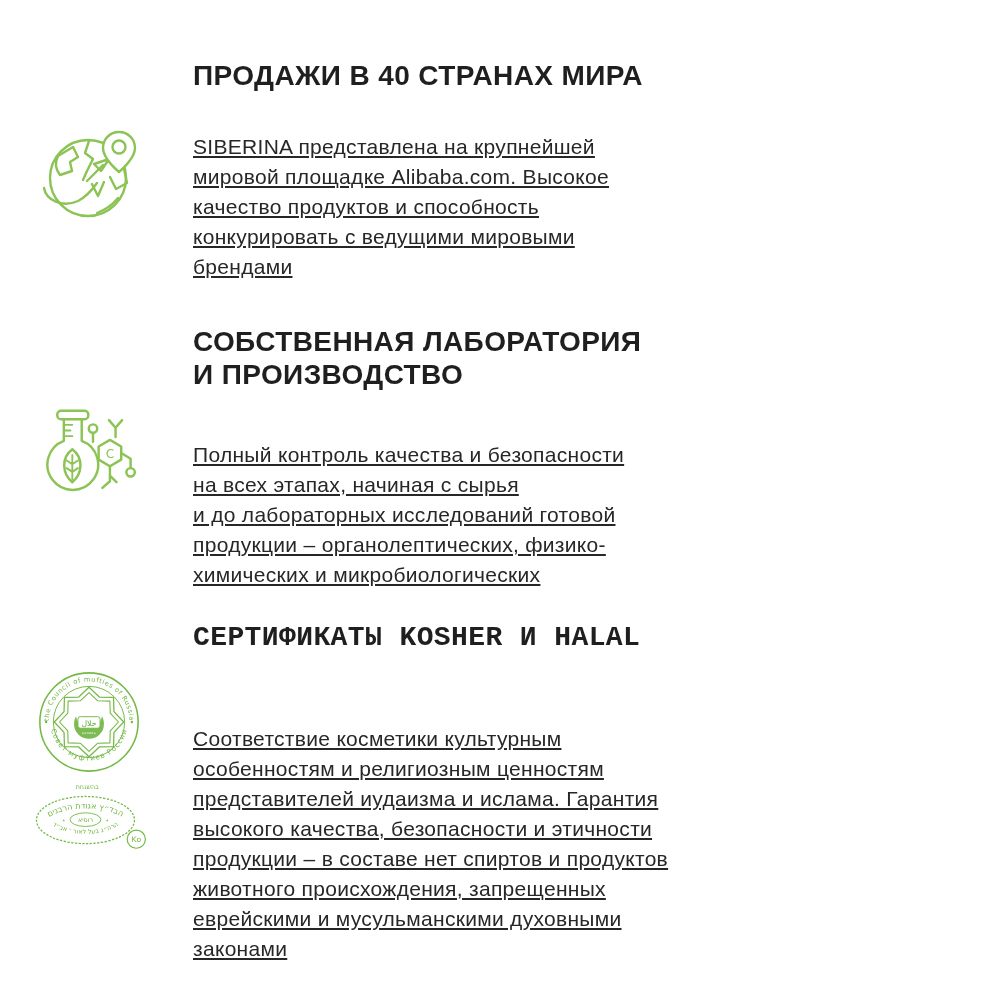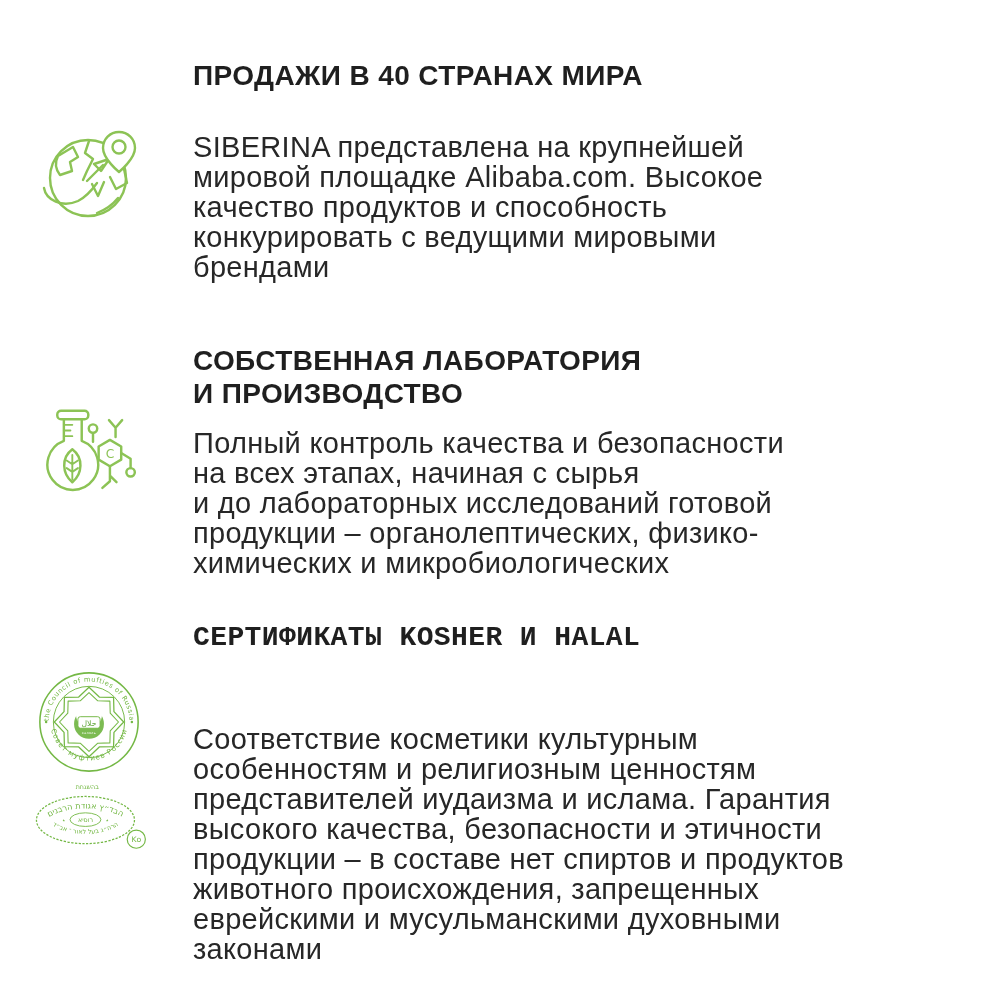--- a/index.html
+++ b/index.html
@@ -15,25 +15,26 @@
     margin:0;
     font-size:28px;line-height:33px;
     font-weight:700;
     letter-spacing:0.4px;
     color:#1f1f1f;
     white-space:pre-line;
   }
   .body-text{
     position:absolute;left:193px;
     margin:0;
-    font-size:29px;line-height:30px;
+    font-size:21px;line-height:30px;
     font-weight:400;
     letter-spacing:0.3px;
     color:#272727;
     white-space:pre-line;
+    text-decoration:underline;
   }
   .icon{position:absolute;}
   svg text{font-family:"DejaVu Sans",sans-serif;}
 </style>
 </head>
 <body>
 
 <div class="canvas">
 
   <h2 class="heading" style="top:59px;">ПРОДАЖИ В 40 СТРАНАХ МИРА</h2>
@@ -56,21 +57,21 @@
     <path d="M79,4 C88,4 95,11 95,20 C95,31 79,44 79,44 C79,44 63,31 63,20 C63,11 70,4 79,4 Z" fill="#ffffff"></path>
     <circle cx="79" cy="19" r="6.5" fill="#ffffff"></circle>
   </svg>
 
   <p class="body-text" style="top:132px;">SIBERINA представлена на крупнейшей
 мировой площадке Alibaba.com. Высокое
 качество продуктов и способность
 конкурировать с ведущими мировыми
 брендами</p>
 
-  <h2 class="heading" style="top:344px;">СОБСТВЕННАЯ ЛАБОРАТОРИЯ
+  <h2 class="heading" style="top:325px;">СОБСТВЕННАЯ ЛАБОРАТОРИЯ
 И ПРОИЗВОДСТВО</h2>
 
   <svg class="icon" style="left:46px;top:406px;" width="94" height="96" viewBox="0 0 100 102" fill="none" stroke="#8cc355" stroke-width="2.6" stroke-linecap="round" stroke-linejoin="round">
 
     <rect x="12" y="5" width="33" height="9" rx="4"></rect>
 
     <path d="M19,14 L19,37 A27,27 0 1 0 38,37 L38,14"></path>
 
     <path d="M19,20 h9 M19,26 h7 M19,32 h9" stroke-width="2"></path>
 
@@ -80,21 +81,21 @@
     <circle cx="50" cy="24" r="4.5"></circle>
     <path d="M50,28.5 L50,38"></path>
     <path d="M68,36 L80,43 L80,57 L68,64 L56,57 L56,43 Z"></path>
     <text x="68" y="55" font-size="13" fill="#8cc355" stroke="none" text-anchor="middle">C</text>
     <path d="M74,33 L74,23 M74,23 L67,15 M74,23 L81,15"></path>
     <path d="M80,50 L90,56 L90,66"></path>
     <circle cx="90" cy="70.5" r="4.5"></circle>
     <path d="M68,64 L68,80 L60,87 M68,74 L75,81"></path>
   </svg>
 
-  <p class="body-text" style="top:428px;">Полный контроль качества и безопасности
+  <p class="body-text" style="top:440px;">Полный контроль качества и безопасности
 на всех этапах, начиная с сырья
 и до лабораторных исследований готовой
 продукции – органолептических, физико-
 химических и микробиологических</p>
 
   <h2 class="heading" style="top:621px;font-family:Liberation Mono, monospace;">СЕРТИФИКАТЫ KOSHER И HALAL</h2>
 
   <svg class="icon" style="left:36px;top:669px;" width="106" height="106" viewBox="0 0 110 110">
     <g fill="none" stroke="#74b845" stroke-width="1.6" stroke-linejoin="round">
       <circle cx="55" cy="55" r="51"></circle>

